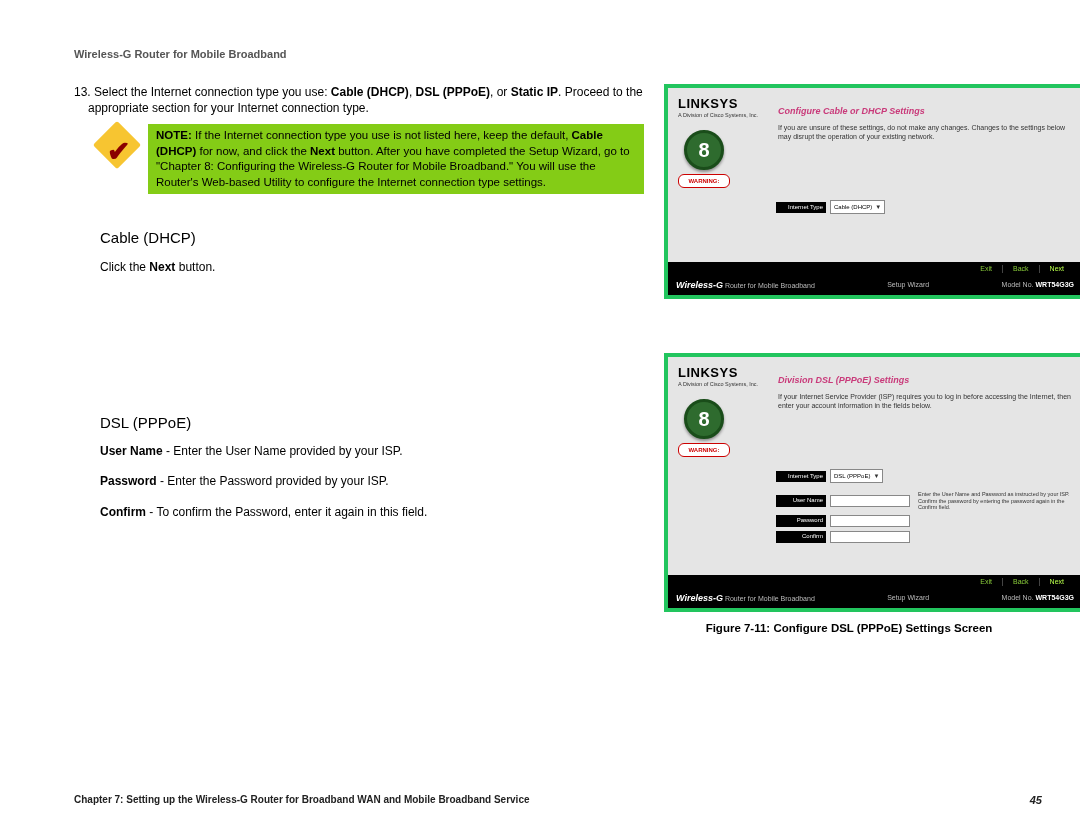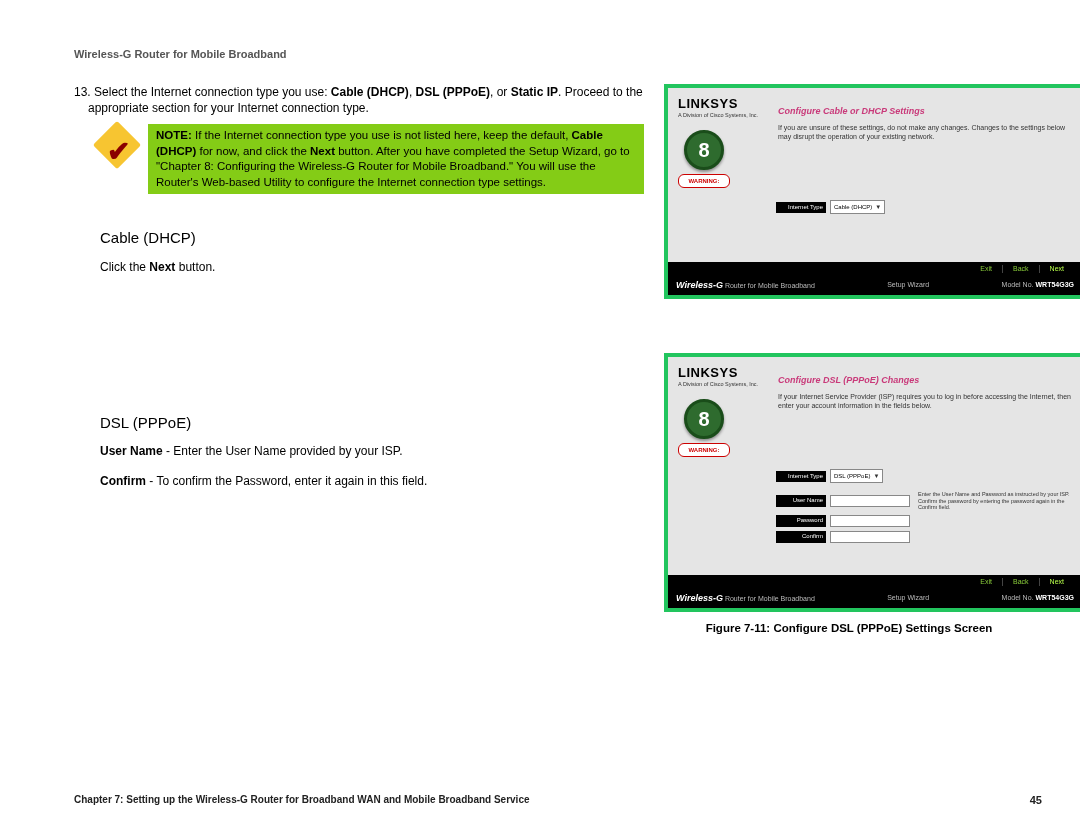--- a/index.html
+++ b/index.html
@@ -132,21 +132,21 @@
   }
   .wfoot .wg { color: #fff; font-weight: bold; font-style: italic; font-size: 9px; }
   .wfoot .model b { color: #fff; }
 
   .footer {
     position: absolute; bottom: 28px; left: 74px; right: 38px;
     display: flex; justify-content: space-between; align-items: center;
     font-size: 10px; color: #222;
   }
   .footer .chap { max-width: 500px; font-weight: bold; line-height: 1.3; }
-  .footer .pg { font-weight: bold; font-size: 11px; }
+  .footer .pg { font-weight: bold; font-size: 11px; font-style: italic; }
 
   b { font-weight: bold; }
 </style>
 </head>
 <body>
 
 <div class="page">
   <div class="running-header">Wireless-G Router for Mobile Broadband</div>
 
   <div class="content-row">
@@ -169,20 +169,21 @@
 
       <div class="section-h">Cable (DHCP)</div>
       <p class="para">
         <span>Click the </span><b>Next</b><span> button.</span>
       </p>
 
       <div style="height:90px;"></div>
 
       <div class="section-h">DSL (PPPoE)</div>
       <p class="para"><b>User Name</b><span> - Enter the User Name provided by your ISP.</span></p>
+      <p class="para"><b>Password</b><span> - Enter the Password provided by your ISP.</span></p>
       <p class="para"><b>Confirm</b><span> - To confirm the Password, enter it again in this field.</span></p>
     </div>
 
     <div class="right-col">
 
       <div class="wizard">
         <div class="wtop">
           <div class="logo-block">
             <div class="logo-text">LINKSYS</div>
             <div class="logo-sub">A Division of Cisco Systems, Inc.</div>
@@ -227,21 +228,21 @@
             <div class="logo-text">LINKSYS</div>
             <div class="logo-sub">A Division of Cisco Systems, Inc.</div>
             <div style="display:flex; gap:6px; align-items:flex-start; margin-top:4px;">
               <div class="numcol">
                 <div class="bignum">8</div>
                 <div class="warn-badge">WARNING:</div>
               </div>
             </div>
           </div>
           <div class="conf-block">
-            <div class="conf-title">Configure DSL (PPPoE) Changes</div>
+            <div class="conf-title">Division DSL (PPPoE) Settings</div>
             <div class="conf-desc">If your Internet Service Provider (ISP) requires you to log in before accessing the Internet, then enter your account information in the fields below.</div>
           </div>
         </div>
         <div class="wbody">
           <div class="field-row">
             <div class="field-label">Internet Type</div>
             <div class="dropdown">
               <span>DSL (PPPoE)</span>
                 <span class="arrow">▼</span>
             </div>

